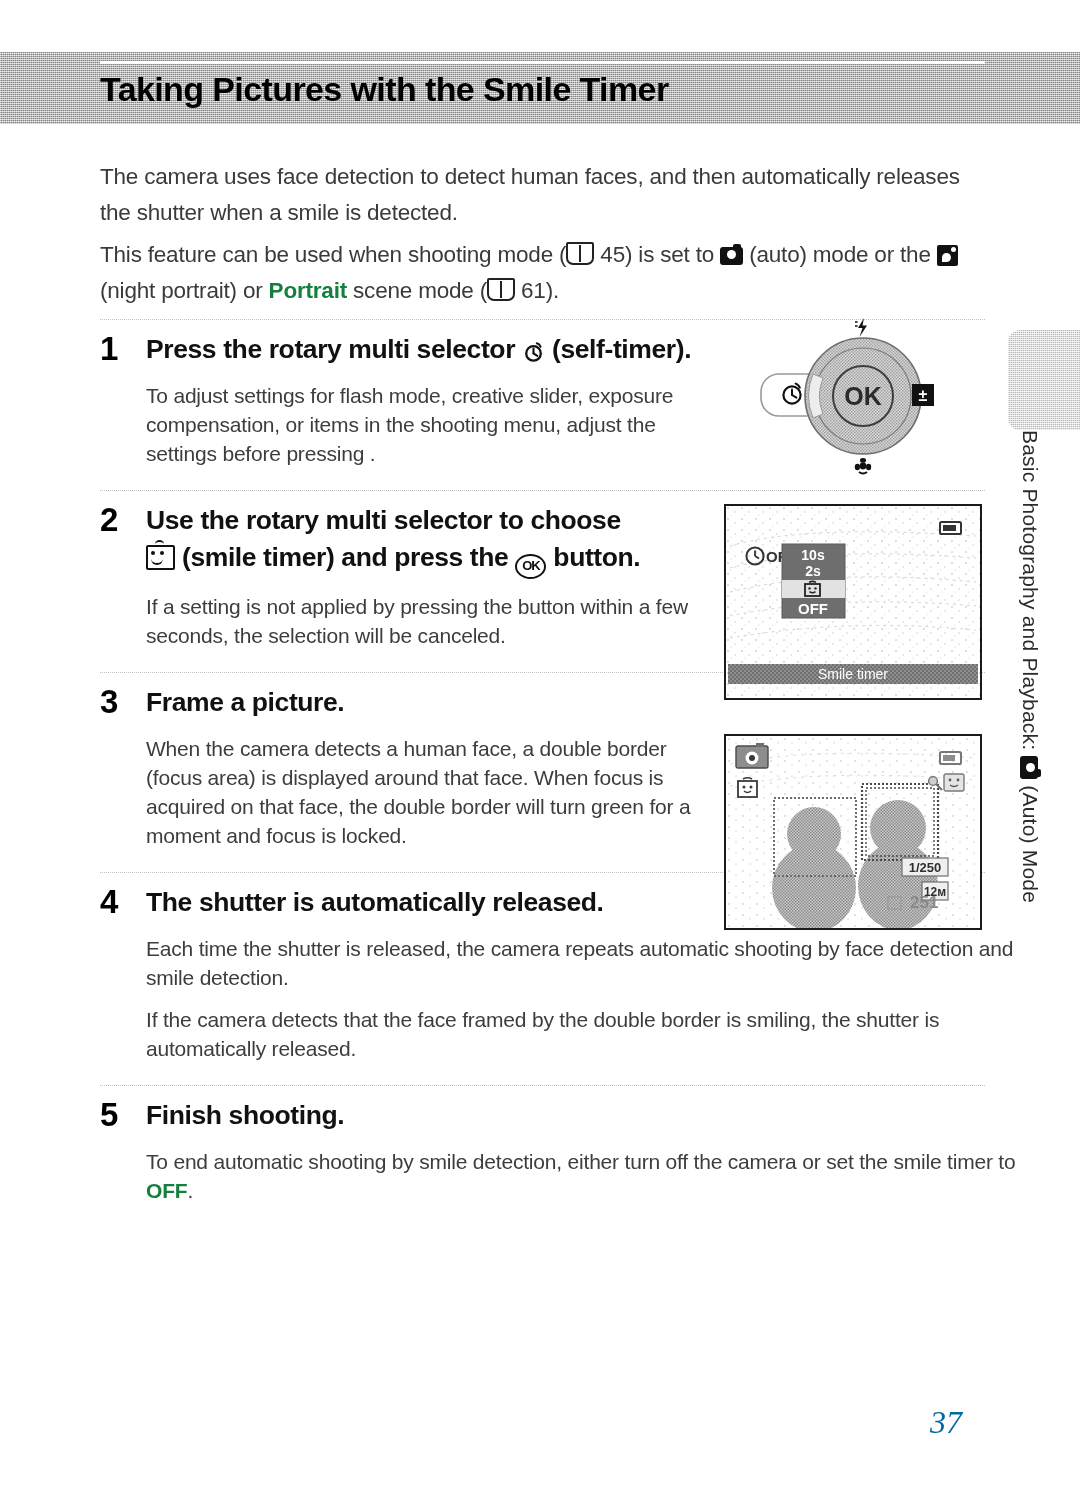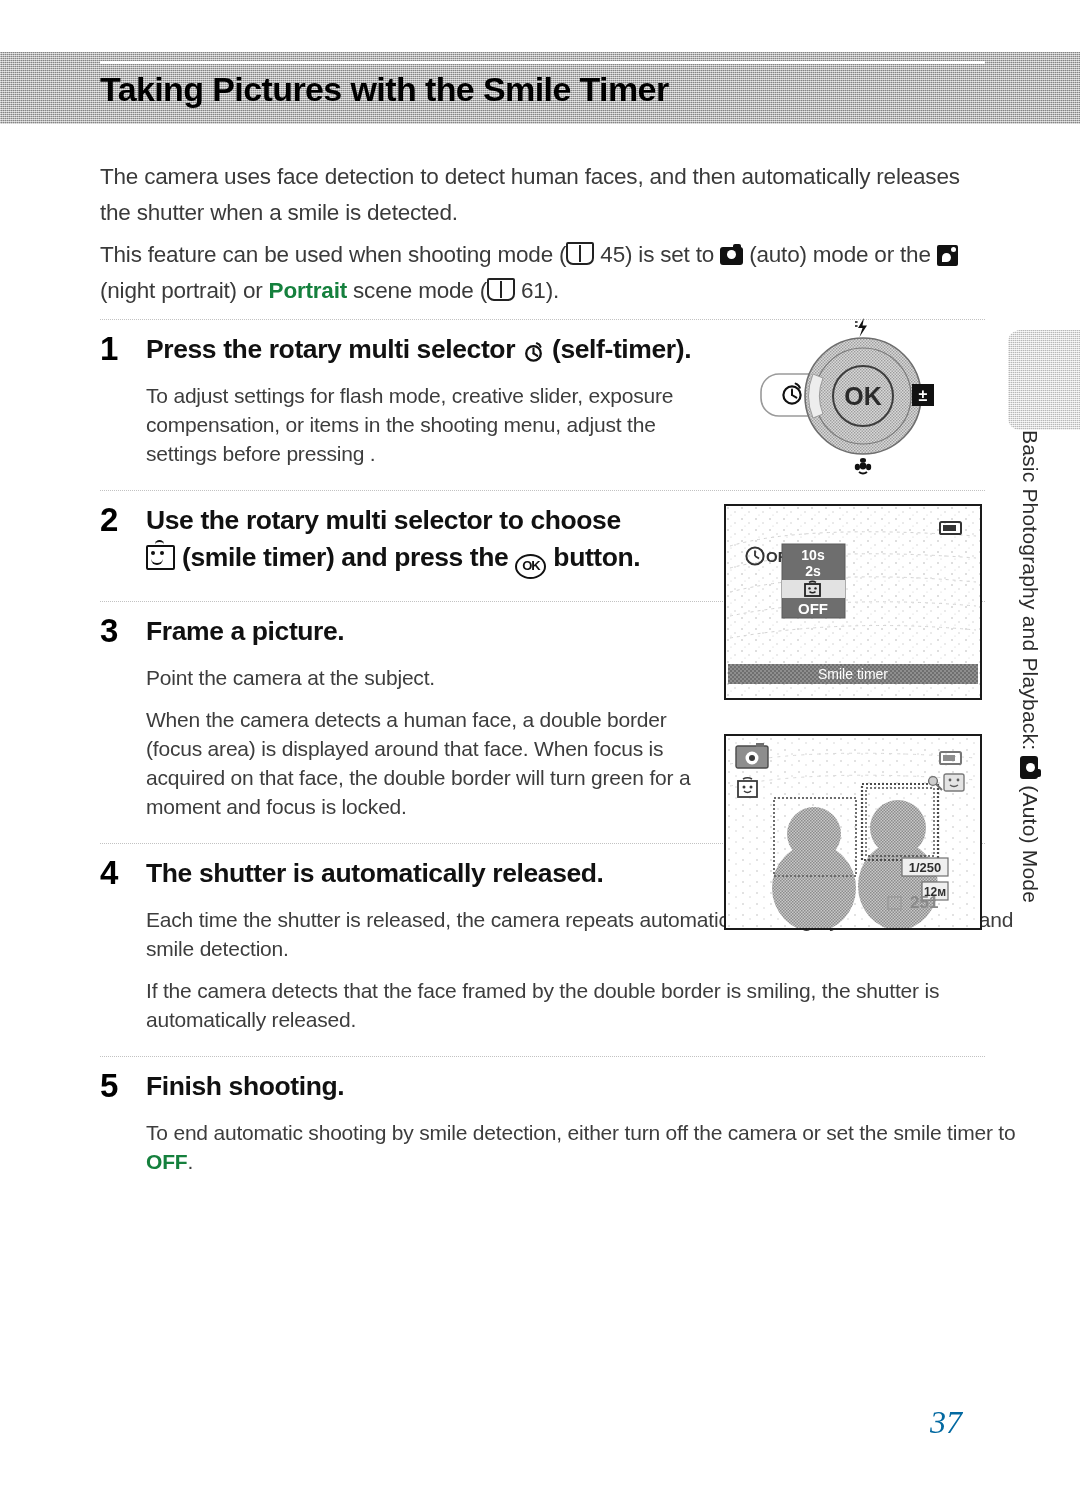--- a/index.html
+++ b/index.html
@@ -337,31 +337,33 @@
     <div class="step-head">
       <div class="step-num">2</div>
       <div class="step-title">
         <span>Use the rotary multi selector to choose</span><br>
         <span class="ic ic-smiletimer"><i class="ic-antenna"></i></span>
         <span>(smile timer) and press the</span>
         <span class="ic ic-ok">OK</span>
         <span>button.</span>
       </div>
     </div>
+    <div class="step-body">
+      <p class="narrow">If a setting is not applied by pressing the  button within a few seconds, the selection will be canceled.</p>
+    </div>
   </div>
 
   <div class="sep"></div>
 
   <div class="step">
     <div class="step-head">
       <div class="step-num">3</div>
       <div class="step-title">Frame a picture.</div>
     </div>
     <div class="step-body">
-      <p class="narrow">Point the camera at the subject.</p>
       <p class="narrow">When the camera detects a human face, a double border (focus area) is displayed around that face. When focus is acquired on that face, the double border will turn green for a moment and focus is locked.</p>
     </div>
   </div>
 
   <div class="sep"></div>
 
   <div class="step">
     <div class="step-head">
       <div class="step-num">4</div>
       <div class="step-title">The shutter is automatically released.</div>

